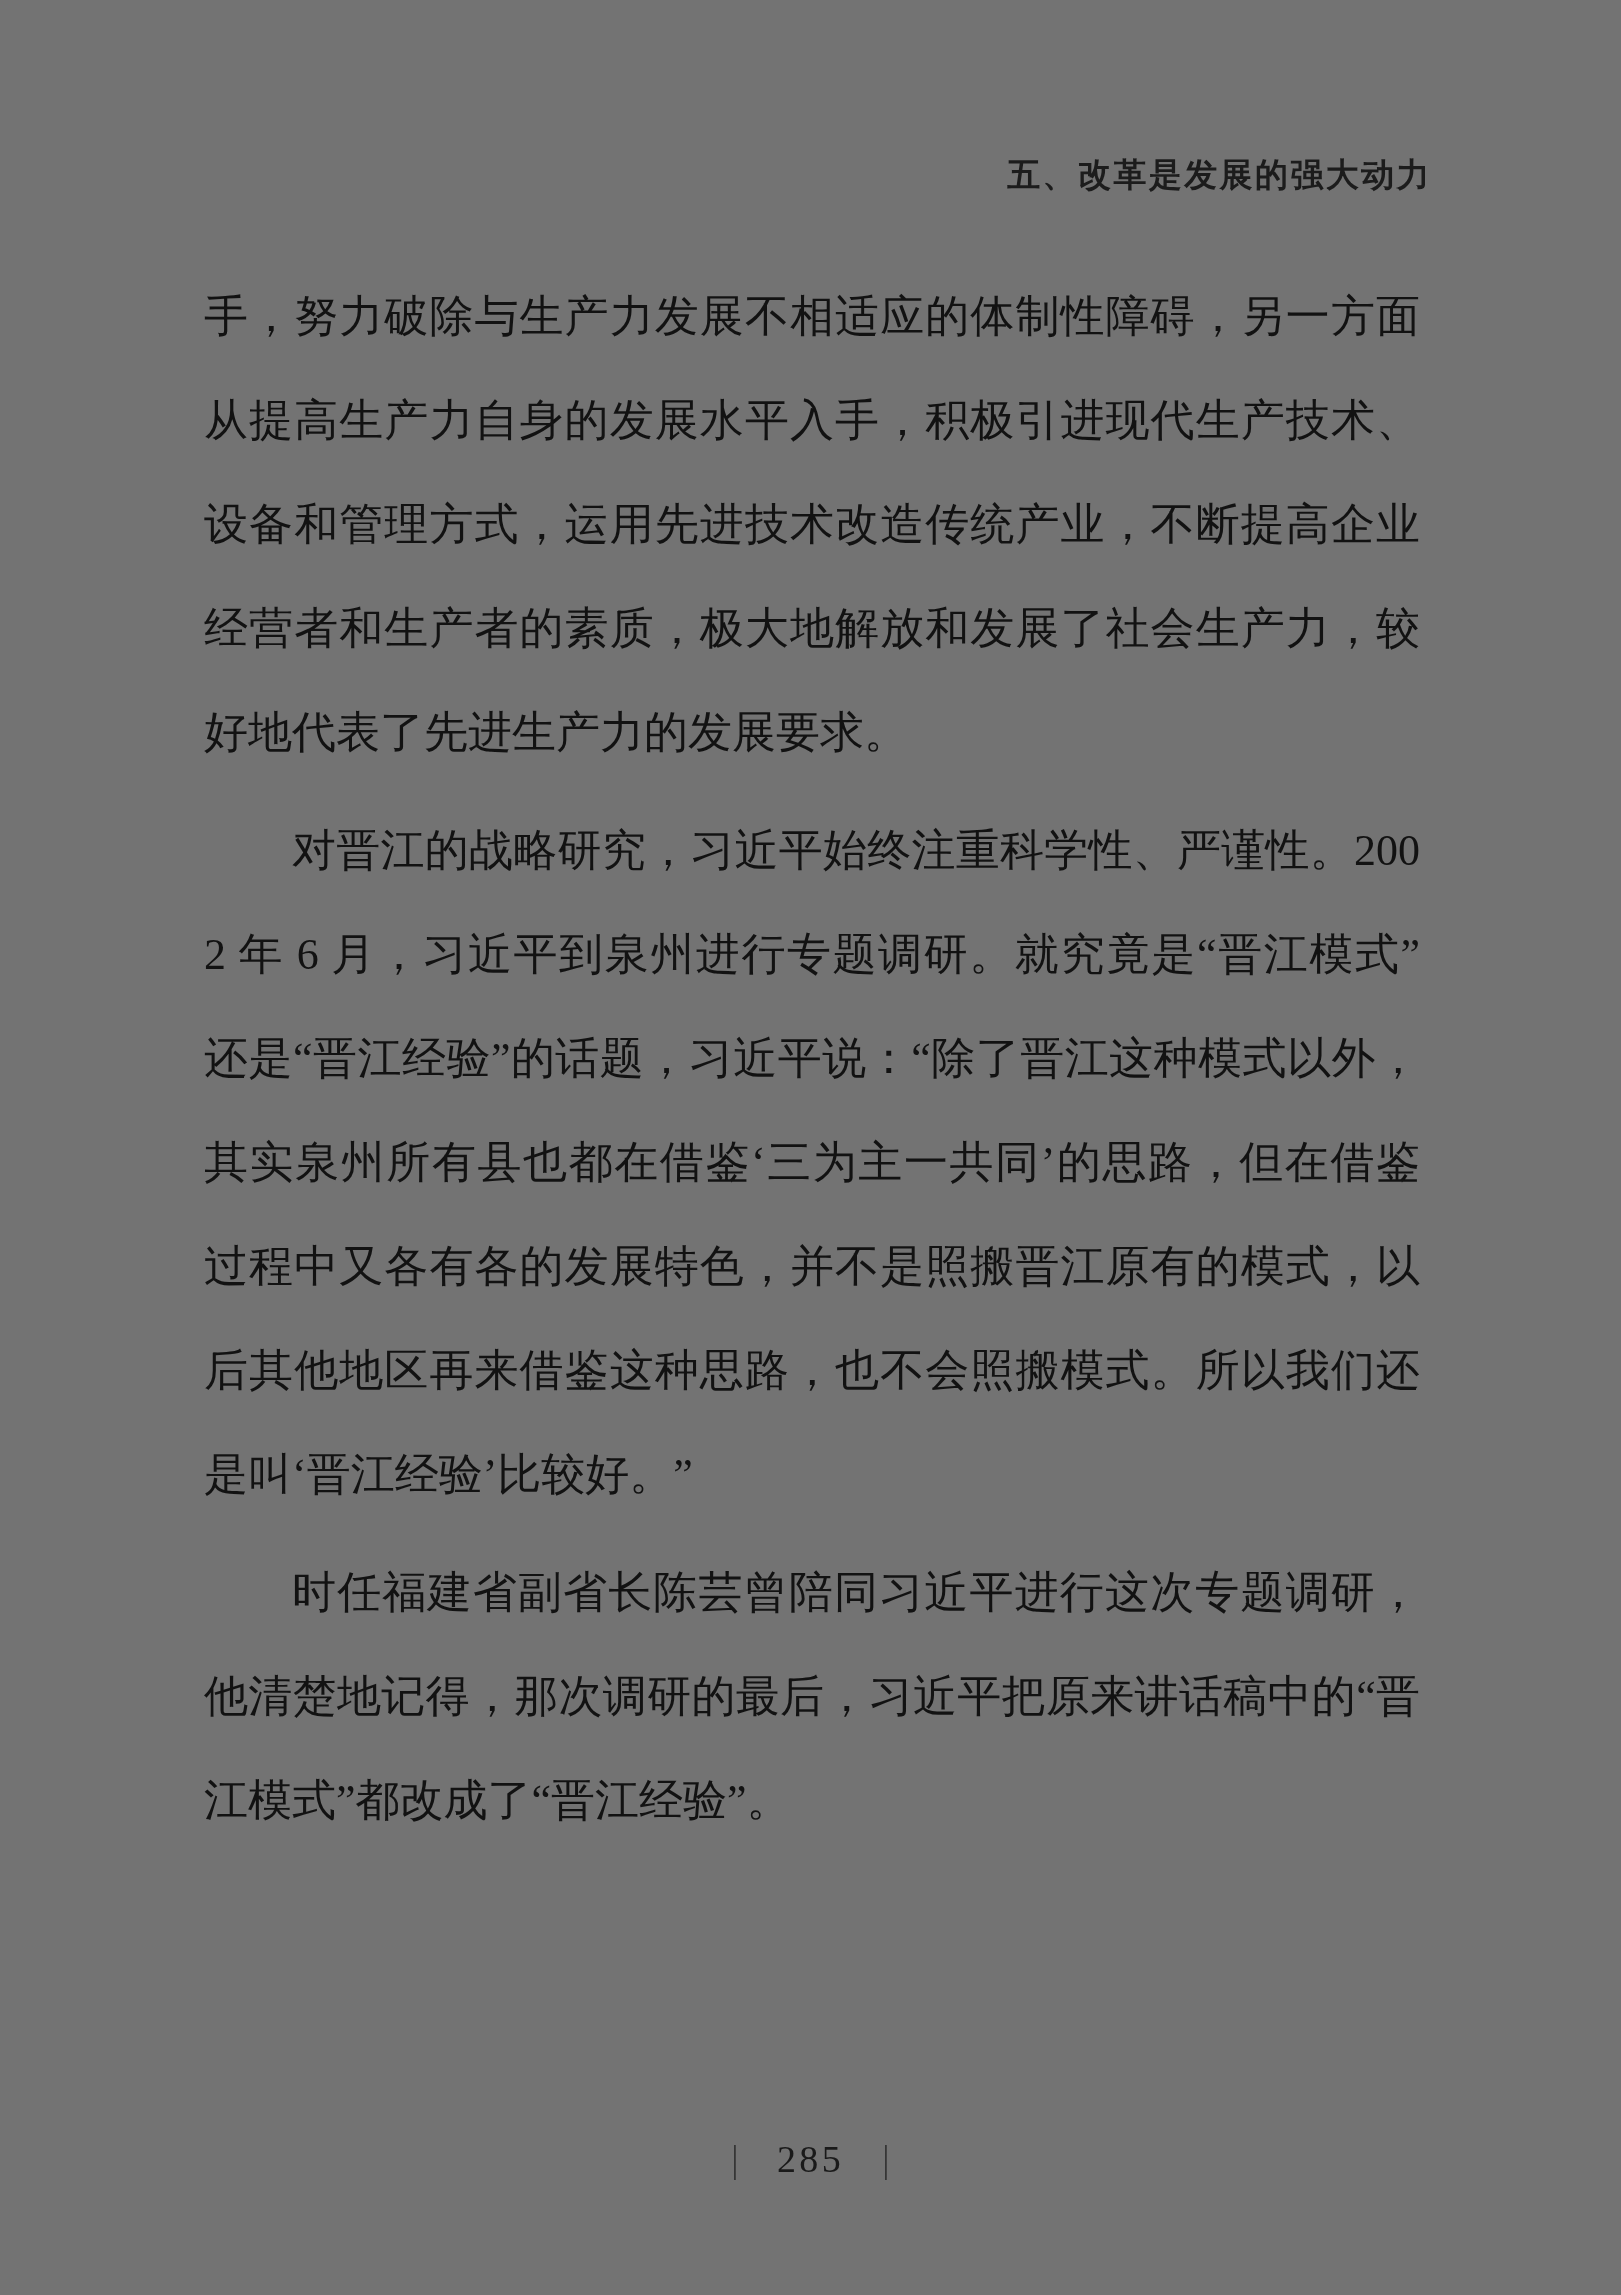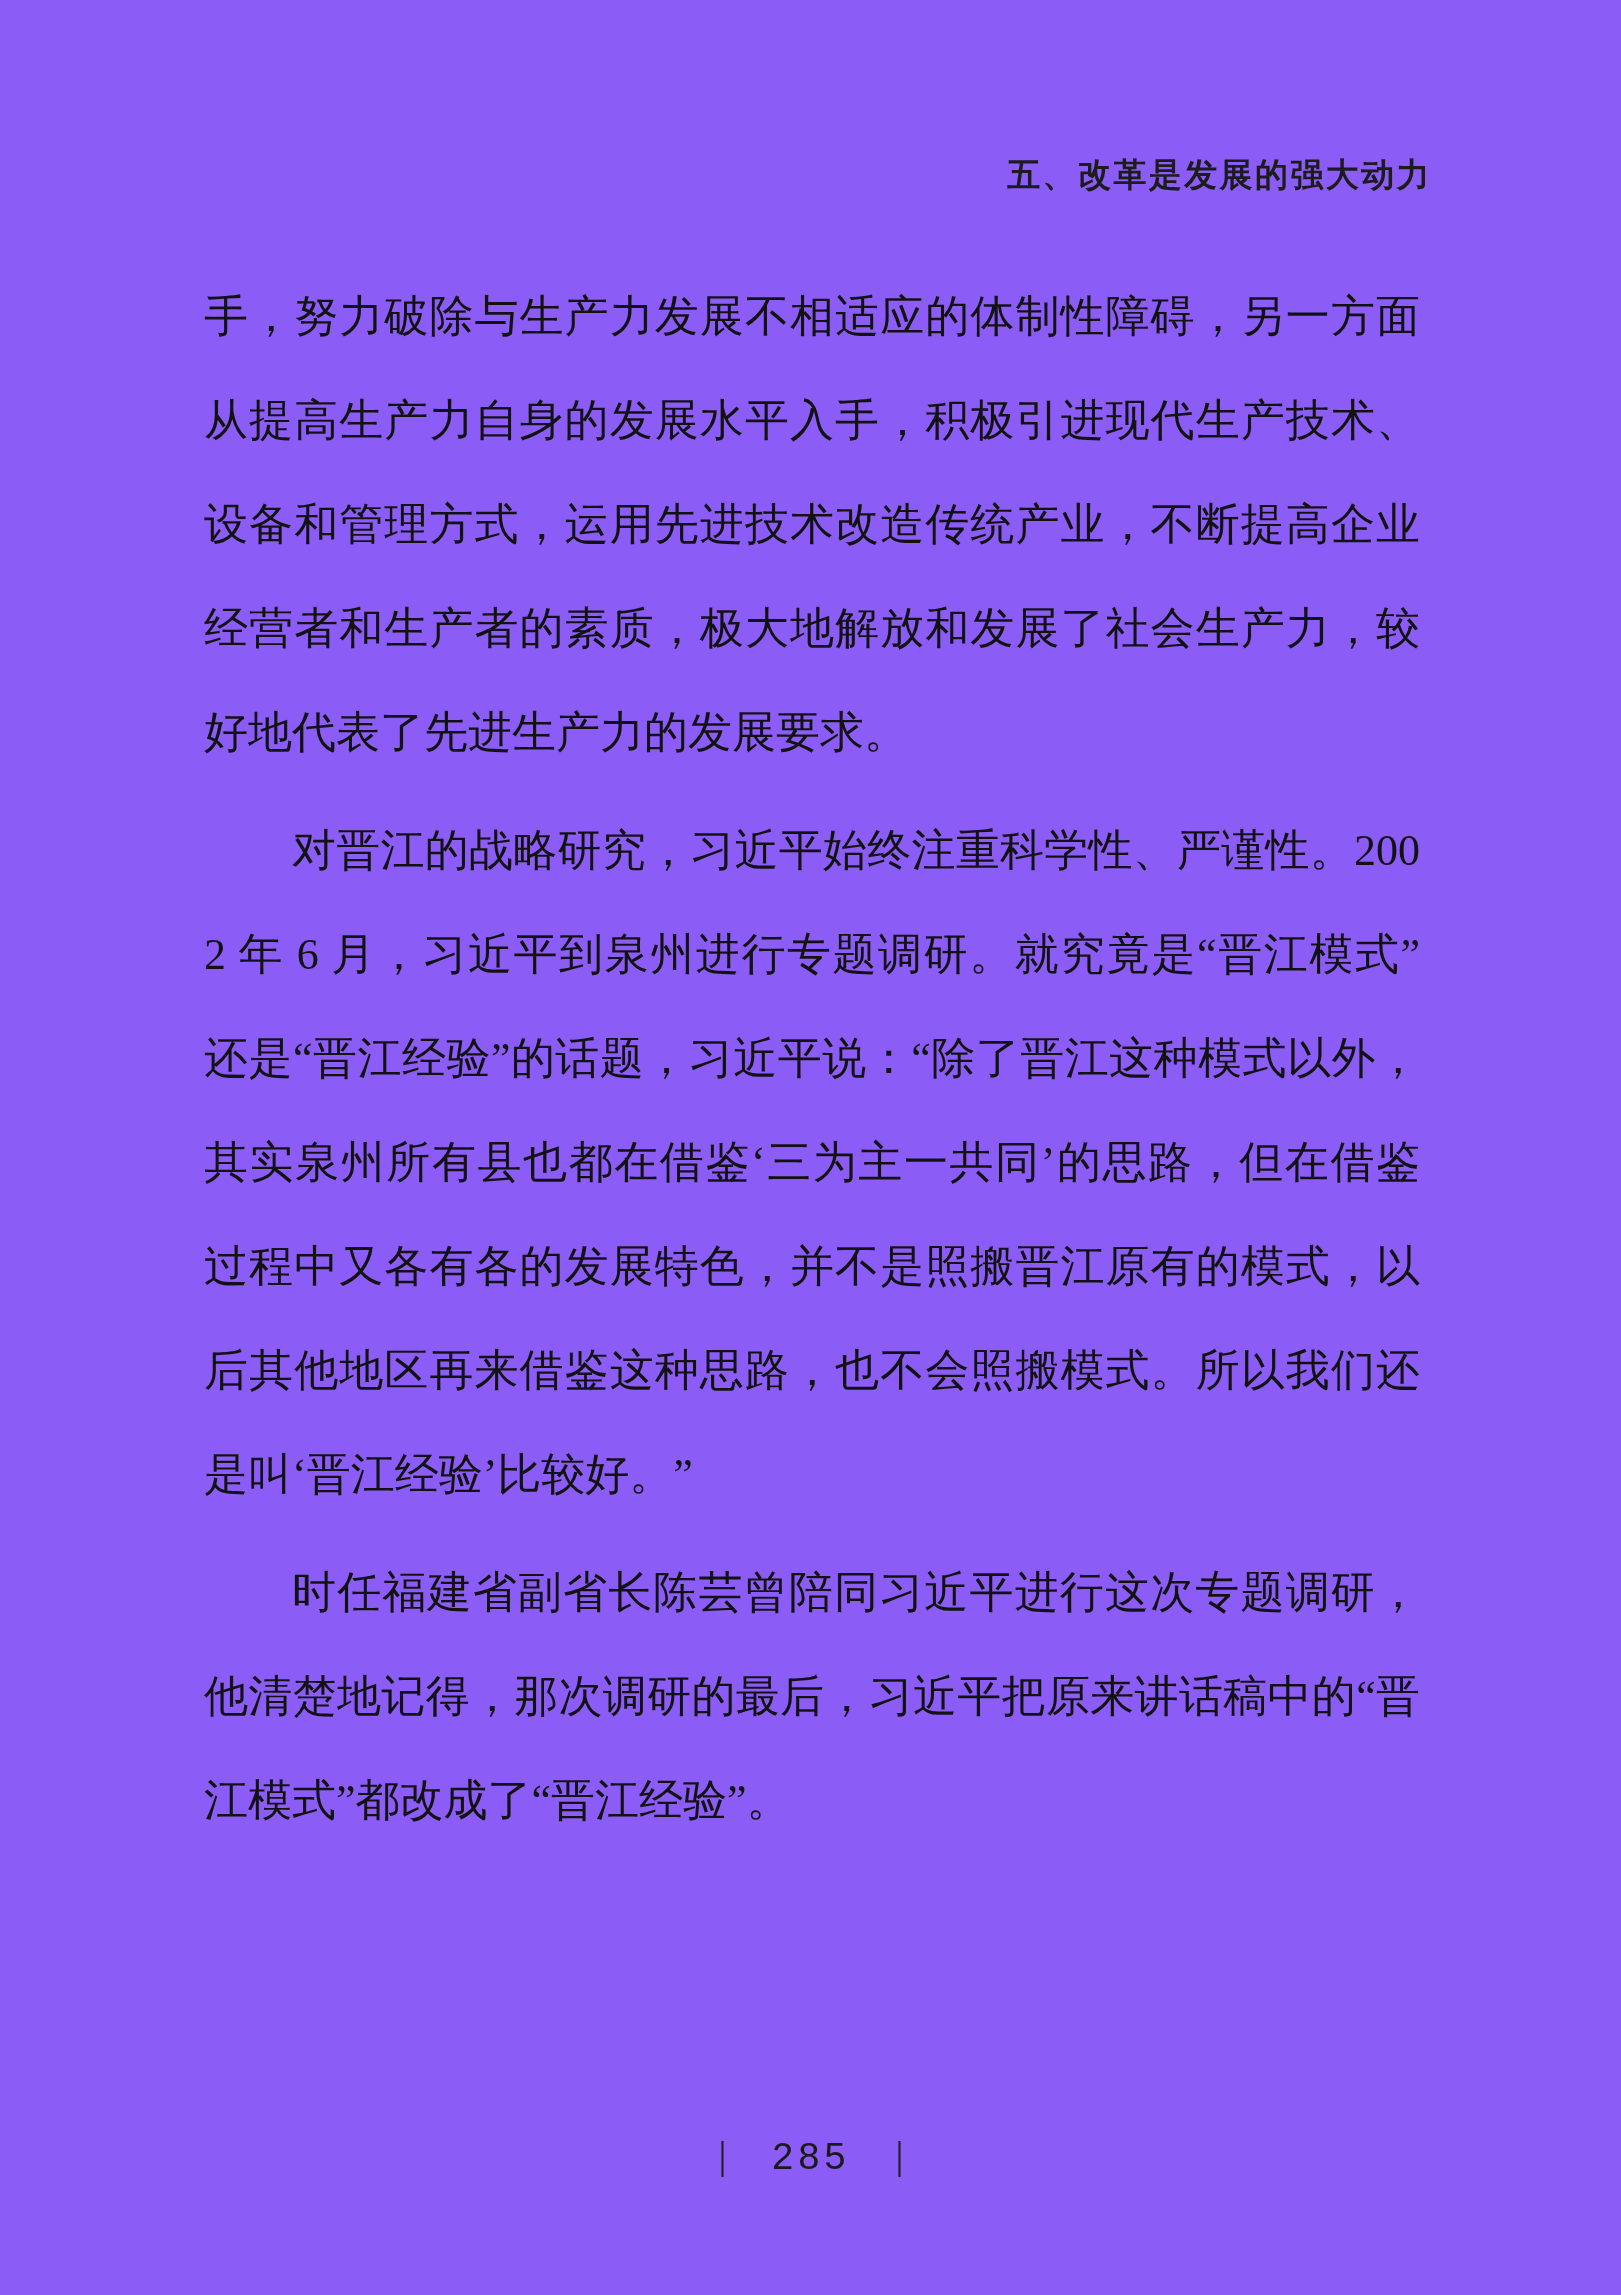--- a/index.html
+++ b/index.html
@@ -11,21 +11,21 @@
     width: 1621px;
     height: 2295px;
     font-family: "Liberation Serif", "DejaVu Serif", serif;
     color: #141414;
     position: relative;
     overflow: hidden;
   }
   .page {
     position: absolute;
     inset: 0;
-    background: #8b5cf6;
+    background: #737373;
   }
   .running-header {
     position: absolute;
     top: 153px;
     right: 189px;
     font-size: 33px;
     letter-spacing: 2.4px;
     color: #1c1c1c;
     font-weight: 600;
     white-space: nowrap;
@@ -51,21 +51,20 @@
     text-indent: 0;
   }
   .footer {
     position: absolute;
     left: 0;
     width: 100%;
     top: 2137px;
     text-align: center;
     font-size: 38px;
     color: #1a1a1a;
-    font-family: Liberation Mono, monospace;
   }
   .footer .bar {
     display: inline-block;
     margin: 0 38px;
     font-weight: 400;
     transform: scaleX(0.7);
     color: #222222;
   }
   .footer .pagenum {
     display: inline-block;

